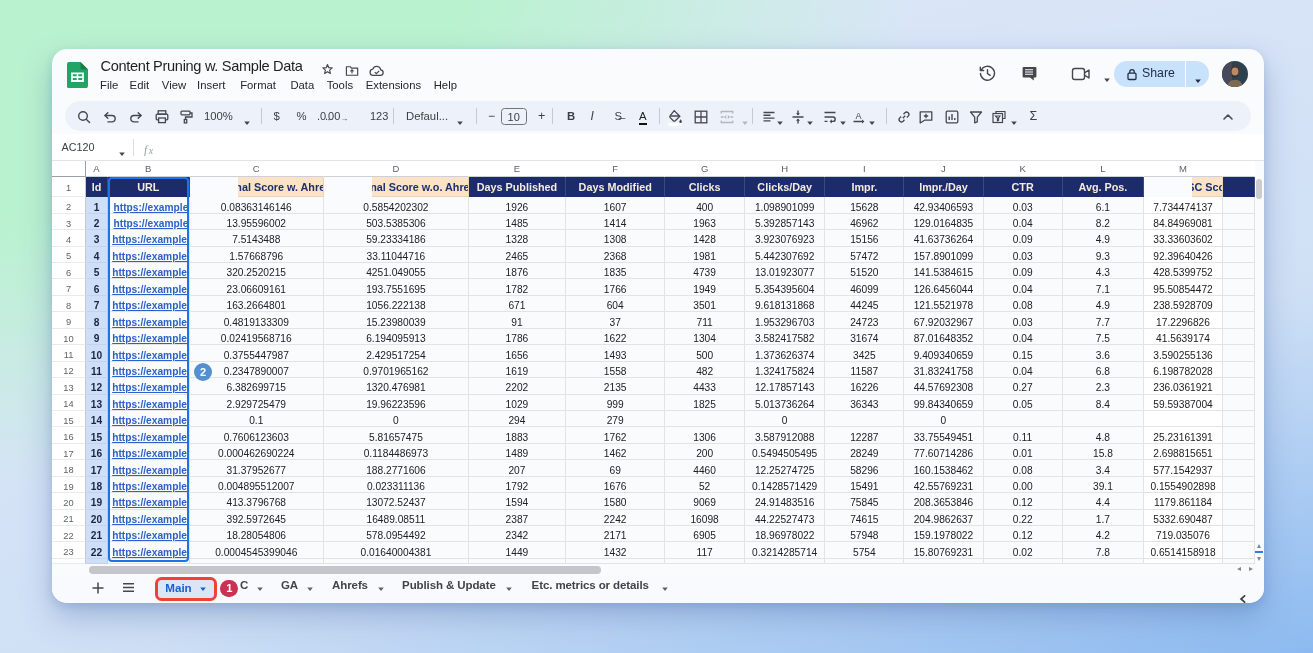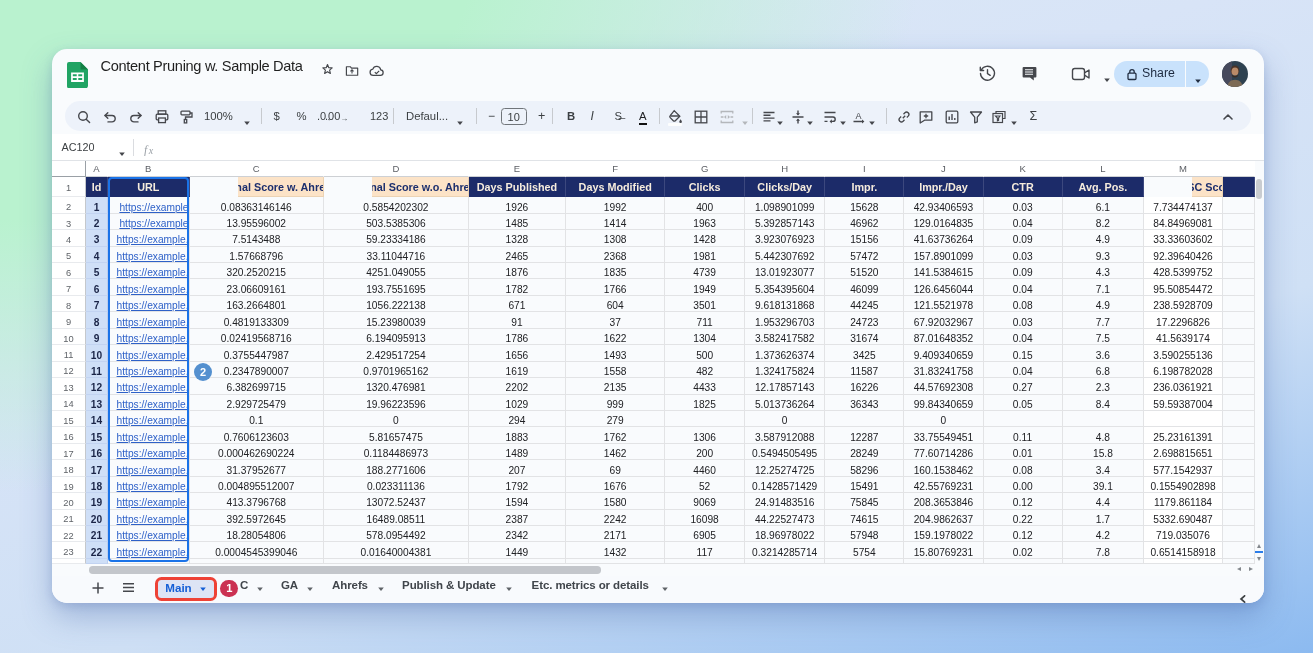--- a/index.html
+++ b/index.html
@@ -53,21 +53,21 @@
   font-size:10.2px; color:#202124; }
 .sheet > div { overflow:hidden; white-space:nowrap; display:flex; align-items:center; justify-content:center;
   border-right:1px solid #e2e3e5; border-bottom:1px solid #e2e3e5; }
 .sheet .corner { background:#fff; border-right:1px solid #9aa0a6; border-bottom:1px solid #9aa0a6; }
 .sheet .cl { background:#fff; color:#5b5e64; font-size:9.5px; border-right-color:#fff; border-bottom-color:#cdd0d4; }
 .sheet .gut { background:#fff; color:#5f6368; font-size:9.3px; border-right:1px solid #c5c8cc; border-bottom-color:#e8eaed; padding-top:4.2px; }
 .sheet .hn { background:#1c2b69; color:#f6ecdd; font-weight:700; font-size:10.8px; border-right-color:rgba(255,255,255,.14); border-bottom-color:#1c2b69; }
 .sheet .hp { background:#fce3c7; color:#1c2f6e; font-weight:700; font-size:10.8px; border-right-color:#ecd3b4; border-bottom-color:#ecd3b4;margin-left:48px; }
 .sheet .nx { justify-content:flex-start; }
 .sheet .idc { background:#cfdff7; color:#1a2447; font-weight:700; border-right-color:#b9cdf0; border-bottom-color:#c2d3f1; padding-top:4.2px; }
-.sheet .url { justify-content:flex-end; padding-top:4.2px; }
+.sheet .url { justify-content:center; padding-top:4.2px;font-weight:bold; }
 .sheet .url span { color:#2e61c8; text-decoration:underline; padding-left:5.4px; }
 .sheet .dc { padding-top:4.2px; }
 .sheet .gsc { background:#fff; }
 .sel { position:absolute; border:2.9px solid #1a73e8; border-radius:4px; }
 .anno2 { position:absolute; left:141.8px; top:314px; width:18.4px; height:18.4px; border-radius:50%;
   background:#5490cf; color:#fff; font-size:11px; font-weight:700; text-align:center; line-height:18.4px; }
 .hthumb { position:absolute; left:36.5px; top:517px; width:512.5px; height:7.5px; border-radius:3.75px; background:#c3c6cb; }
 .vthumb { position:absolute; left:1204px; top:130px; width:6px; height:20px; border-radius:3px; background:#c9ccd0; }
 .vup { position:absolute; left:1204.9px; top:494.70000000000005px; width:0; height:0;
   border-left:2.1px solid transparent; border-right:2.1px solid transparent; border-bottom:4.4px solid #82878c; }
@@ -104,20 +104,31 @@
         <path d="M8.5 2l1.7 4.1 4.4.35-3.35 2.85 1.02 4.3L8.5 11.3l-3.77 2.3 1.02-4.3L2.4 6.45l4.4-.35z" fill="none" stroke="#45474c" stroke-width="1.5" stroke-linejoin="round"></path>
       </svg></div>
   <div class="ticon" style="left:293px;top:14px"><svg width="14" height="12" viewBox="0 0 18 15">
         <path d="M1.8 2h5l1.5 1.8h8v9.2H1.8z" fill="none" stroke="#45474c" stroke-width="1.5" stroke-linejoin="round"></path>
         <path d="M9 10.6V6.2M7 8l2-2 2 2" fill="none" stroke="#45474c" stroke-width="1.4"></path>
       </svg></div>
   <div class="ticon" style="left:317px;top:14px"><svg width="16" height="12" viewBox="0 0 19 14">
         <path d="M5 12.2a3.7 3.7 0 0 1-.4-7.38 4.8 4.8 0 0 1 9.3.9 3.25 3.25 0 0 1-.3 6.48z" fill="none" stroke="#45474c" stroke-width="1.5" stroke-linejoin="round"></path>
         <path d="M6.9 8.4l1.8 1.8 3.4-3.4" fill="none" stroke="#45474c" stroke-width="1.4"></path>
       </svg></div>
+  <div class="menurow">
+      <span class="mi" style="left:48.099999999999994px">File</span>
+      <span class="mi" style="left:77.6px">Edit</span>
+      <span class="mi" style="left:109.80000000000001px">View</span>
+      <span class="mi" style="left:145.1px">Insert</span>
+      <span class="mi" style="left:188.2px">Format</span>
+      <span class="mi" style="left:238.39999999999998px">Data</span>
+      <span class="mi" style="left:274.7px">Tools</span>
+      <span class="mi" style="left:313.8px">Extensions</span>
+      <span class="mi" style="left:381.7px">Help</span>
+    </div>
   <div class="rt" style="left:926px"><svg width="19" height="19" viewBox="0 0 19 19">
         <path d="M3.2 6.2A7 7 0 1 1 2.5 9.5" fill="none" stroke="#45474c" stroke-width="1.4" stroke-linecap="round"></path>
         <path d="M2.3 3.2v3.3h3.3" fill="none" stroke="#45474c" stroke-width="1.4" stroke-linecap="round" stroke-linejoin="round"></path>
         <path d="M9.5 5.8v3.9l2.7 1.6" fill="none" stroke="#45474c" stroke-width="1.4" stroke-linecap="round"></path>
       </svg></div>
   <div class="rt" style="left:968px"><svg width="19" height="19" viewBox="0 0 19 19">
         <path d="M3.6 3h11.8a1 1 0 0 1 1 1v8.4a1 1 0 0 1-1 1h-1.6v3.2l-3.8-3.2H3.6a1 1 0 0 1-1-1V4a1 1 0 0 1 1-1z" fill="#45474c"></path>
         <path d="M5 5.8h8M5 8h8M5 10.2h8" stroke="#f9fbfd" stroke-width="1.1"></path>
       </svg></div>
   <div class="rt" style="left:1019px;top:16.5px"><svg width="20" height="16" viewBox="0 0 20 16">
@@ -326,21 +337,21 @@
 <div class="hp">GSC Score</div>
 <div class="hn nx"></div>
 <div class="gut">2</div>
 <div class="idc">1</div>
 <div class="url">
         <span>https://example</span>
       </div>
 <div class="dc">0.08363146146</div>
 <div class="dc">0.5854202302</div>
 <div class="dc">1926</div>
-<div class="dc">1992</div>
+<div class="dc">1607</div>
 <div class="dc">400</div>
 <div class="dc">1.098901099</div>
 <div class="dc">15628</div>
 <div class="dc">42.93406593</div>
 <div class="dc">0.03</div>
 <div class="dc">6.1</div>
 <div class="dc gsc">7.734474137</div>
 <div class="dc"></div>
 <div class="gut">3</div>
 <div class="idc">2</div>

